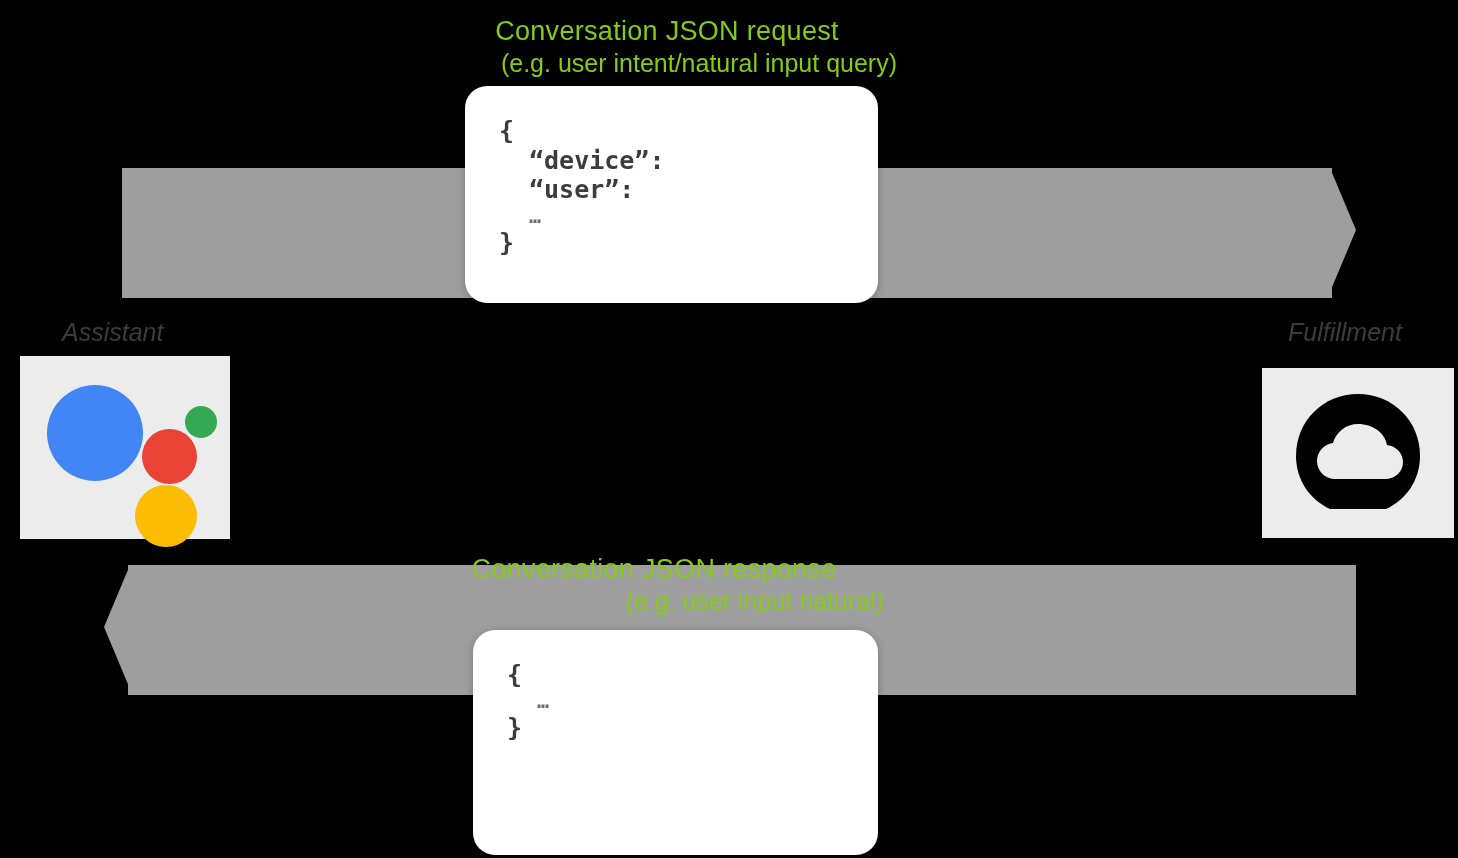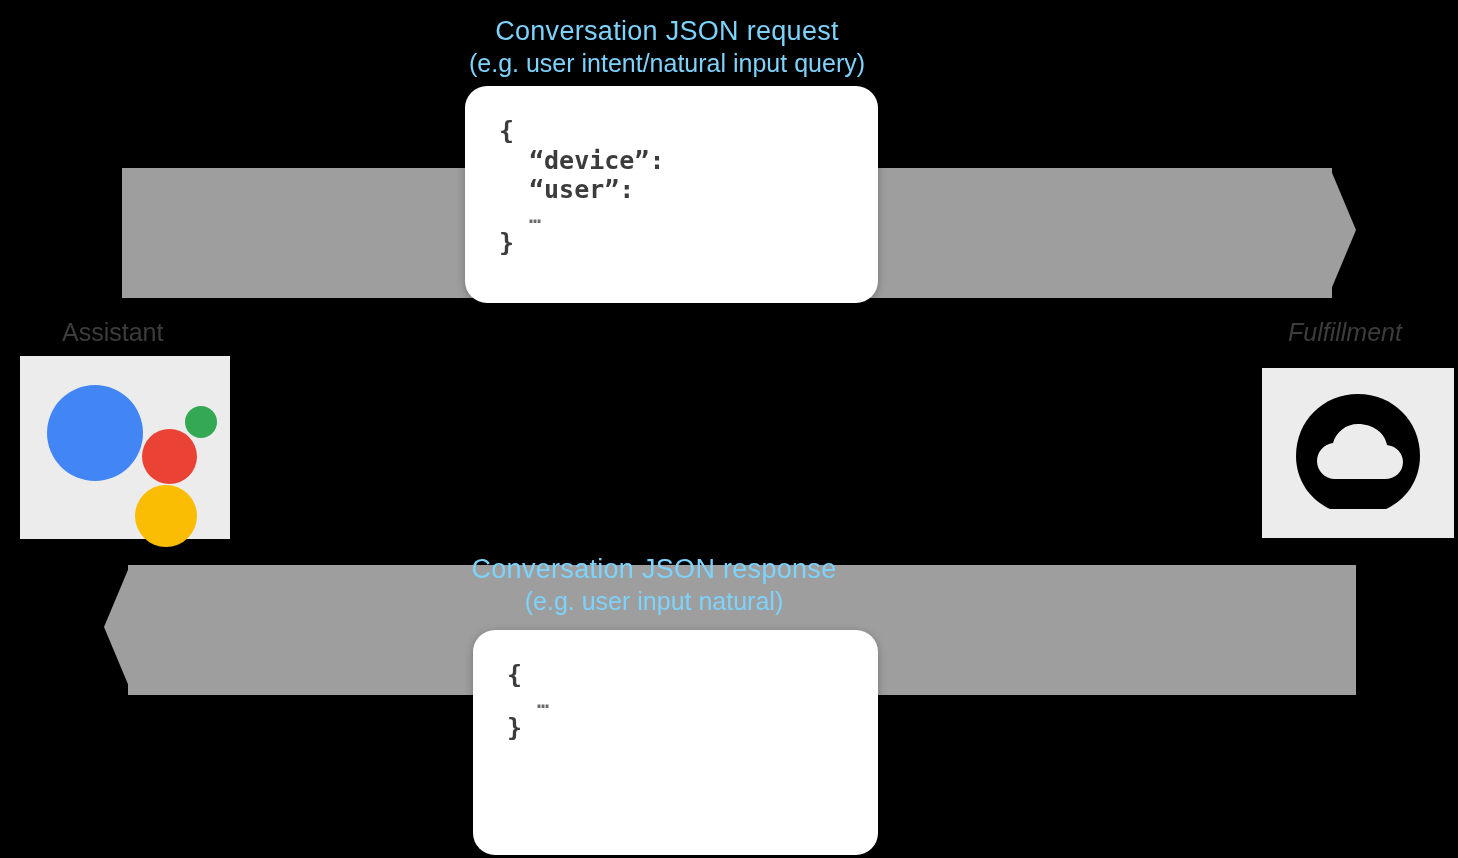--- a/index.html
+++ b/index.html
@@ -93,40 +93,41 @@
   .cloud-logo { width: 140px; height: 130px; display:block; }
 
   
   .band-label {
     position: absolute;
     color: #3c3c3c;
     font-size: 25px;
     font-weight: 400;
     white-space: nowrap;
   }
-  .band-label.assistant-label { left: 62px;   top: 318px; }
+  .band-label.assistant-label { left: 62px;   top: 318px; font-style: italic; }
   .band-label.fulfillment-label { left: 1288px; top: 318px; font-style: italic; }
 
   
   .caption {
     position: absolute;
     text-align: center;
-    color: #7dd3fc;
+    color: #84cc16;
     line-height: 1.12;
     white-space: nowrap;
   }
   .caption .line1 {
     font-size: 27px;
     letter-spacing: 0.3px;
     display: block;
   }
   .caption .line2 {
     font-size: 25px;
     display: block;
     margin-top: 3px;
+    text-align: right;
   }
   .caption.top-caption    { left: 437px; top: 16px;  width: 460px; }
   .caption.bottom-caption { left: 424px; top: 554px; width: 460px; }
 
   
   .json-card {
     position: absolute;
     background: #ffffff;
     border-radius: 22px;
     box-shadow: 0 2px 8px rgba(0,0,0,0.25);

